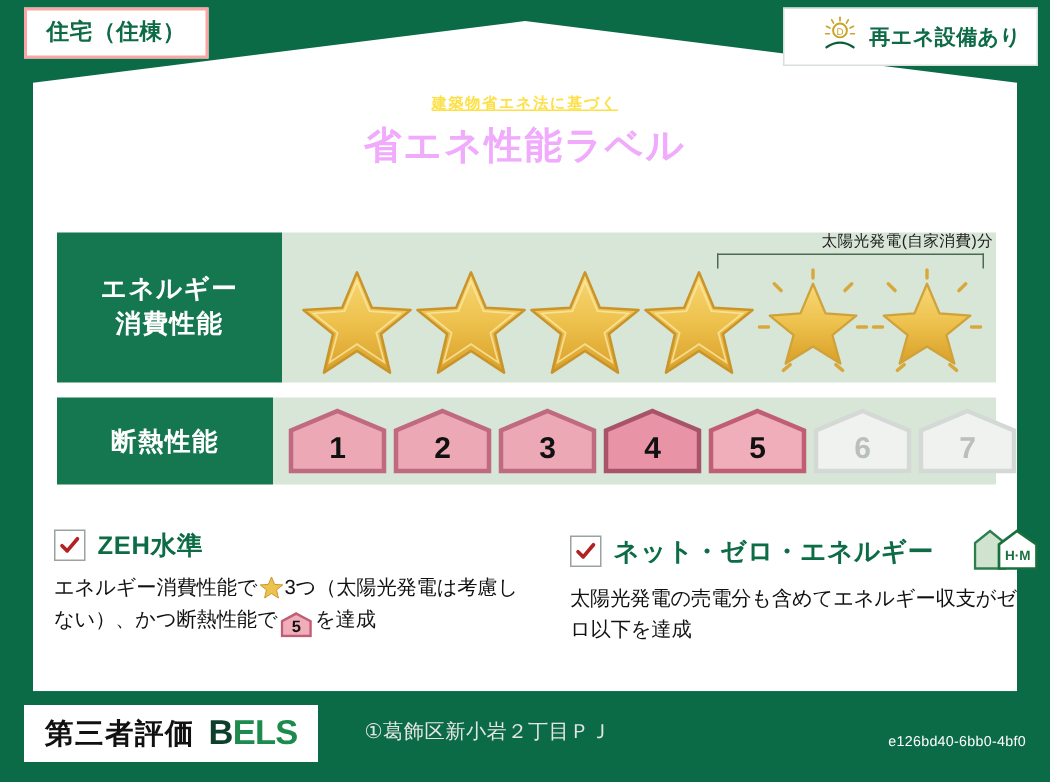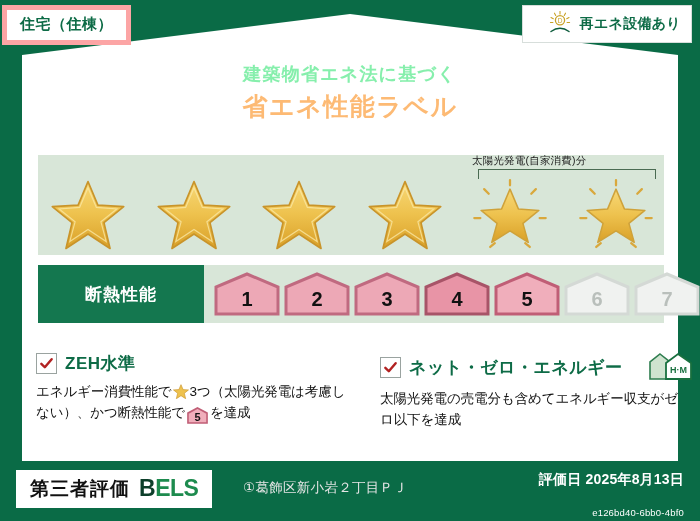--- a/index.html
+++ b/index.html
@@ -13,65 +13,65 @@
 
   
   .house-body{
     position:absolute;left:22px;top:14px;width:656px;height:447px;
     background:#ffffff;
     clip-path:polygon(0% 9.2%, 50% 0%, 100% 9.2%, 100% 100%, 0% 100%);
   }
 
   
   .tag-left{
-    position:absolute;left:2px;top:5px;
-    background:#ffffff;border:5px solid #fca5a5;
+    position:absolute;left:16px;top:5px;
+    background:#ffffff;border:2px solid #fca5a5;
     padding:5px 13px 6px 13px;
     font-size:15px;font-weight:bold;color:#0d6b46;letter-spacing:.5px;
     z-index:6;
   }
   
   .tag-right{
     position:absolute;right:8px;top:5px;
     background:#ffffff;border:1px solid #d7dedb;
     padding:4px 10px 4px 24px;
     display:flex;align-items:center;gap:7px;
     z-index:6;
   }
   .tag-right .txt{font-size:14px;font-weight:bold;color:#0d6b46;letter-spacing:.3px;}
 
   
   .title-wrap{position:absolute;left:0;top:62px;width:700px;text-align:center;z-index:5;}
-  .title-sub{font-size:18px;font-weight:bold;color:#86efac;letter-spacing:1.2px;}
-  .title-main{font-size:25px;font-weight:bold;color:#fdba74;letter-spacing:1.5px;margin-top:4px;}
+  .title-sub{font-size:10px;font-weight:bold;color:#fde047;letter-spacing:1.2px;text-decoration:underline;}
+  .title-main{font-size:25px;font-weight:bold;color:#f0abfc;letter-spacing:1.5px;margin-top:4px;}
 
   
   .row{position:absolute;left:38px;display:flex;align-items:stretch;z-index:5;}
   .row-energy{top:155px;width:626px;height:100px;}
   .row-insul{top:265px;width:626px;height:58px;}
 
   .row-label{
     background:#14774f;color:#ffffff;
     display:flex;flex-direction:column;align-items:center;justify-content:center;
     font-weight:bold;letter-spacing:1px;flex:0 0 auto;
   }
   .row-energy .row-label{width:150px;font-size:17px;line-height:1.35;}
-  .row-insul  .row-label{width:166px;font-size:17px;}
+  .row-insul  .row-label{width:144px;font-size:17px;}
 
   .row-panel{flex:1;background:#d8e6d8;position:relative;}
 
   
   .stars{position:absolute;left:6px;right:4px;bottom:2px;top:22px;
          display:flex;align-items:center;justify-content:space-between;padding:0 6px;}
   .star{width:76px;height:74px;position:relative;flex:0 0 auto;}
   .star svg{width:100%;height:100%;display:block;}
 
   
   .solar-note{
-    position:absolute;right:2px;top:-1px;width:190px;text-align:left;z-index:6;
+    position:absolute;right:2px;top:-1px;width:190px;text-align:right;z-index:6;
   }
   .solar-note .cap{font-size:10.5px;color:#1b1b1b;letter-spacing:.2px;white-space:nowrap;}
   .solar-note .bracket{
     height:9px;margin:1px 6px 0 6px;
     border-left:1.4px solid #4a6b52;border-right:1.4px solid #4a6b52;border-top:1.4px solid #4a6b52;
   }
 
   
   .chips{position:absolute;left:10px;top:6px;right:10px;bottom:6px;display:flex;align-items:center;gap:4px;}
   .chip{
@@ -154,20 +154,24 @@
     </span>
     <span class="txt">再エネ設備あり</span>
   </div>
 
   <div class="title-wrap">
     <div class="title-sub">建築物省エネ法に基づく</div>
     <div class="title-main">省エネ性能ラベル</div>
   </div>
 
   <div class="row row-energy">
+    <div class="row-label">
+      <div>エネルギー</div>
+      <div>消費性能</div>
+    </div>
     <div class="row-panel">
 
       <div class="solar-note">
         <div class="cap">太陽光発電(自家消費)分</div>
         <div class="bracket"></div>
       </div>
 
       <div class="stars">
 
         <div class="star">
@@ -332,18 +336,17 @@
 
   <div class="footer">
     <div class="bels">
       <span class="jp">第三者評価</span>
       <span class="en">
         <span class="b">B</span><span class="els">ELS</span>
       </span>
     </div>
     <div class="addr">①葛飾区新小岩２丁目ＰＪ</div>
     <div class="eval">
-      <div class="d">評価日 2025年8月13日</div>
       <div class="id">e126bd40-6bb0-4bf0</div>
     </div>
   </div>
 
 </div>
 
 </body></html>

